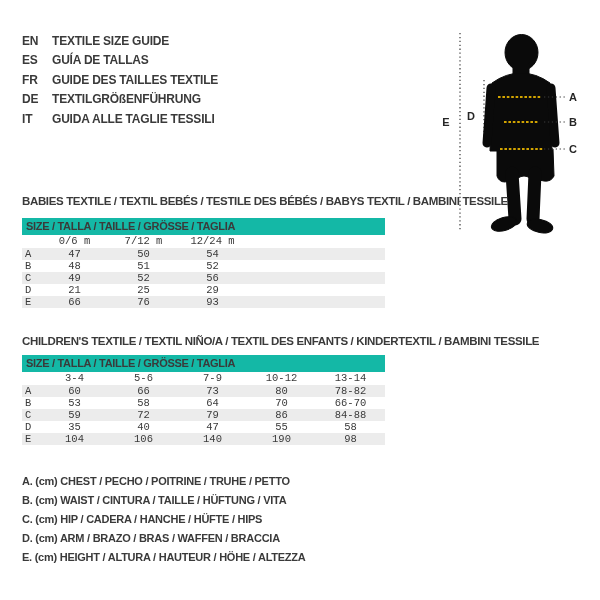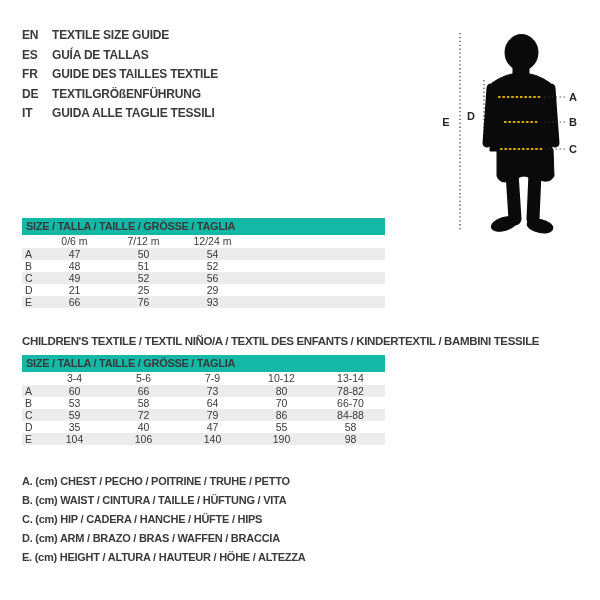--- a/index.html
+++ b/index.html
@@ -2,35 +2,35 @@
 <html><head>
 <meta charset="utf-8">
 <style>
   html,body{margin:0;padding:0;background:#fff;}
   .canvas{
     position:relative;width:600px;height:600px;background:#ffffff;
     font-family:"Liberation Sans",sans-serif;color:#3a3a3a;overflow:hidden;
   }
   
   .lang-list{position:absolute;left:22px;top:28px;}
-  .lang-row{display:flex;height:19.5px;align-items:flex-start;font-size:12px;
+  .lang-row{display:flex;height:19.5px;align-items:flex-end;font-size:12px;
     font-weight:700;letter-spacing:-0.2px;white-space:nowrap;}
   .lang-code{width:30px;flex:0 0 30px;}
   
   .section-title{position:absolute;font-size:11.5px;font-weight:700;
     letter-spacing:-0.35px;white-space:nowrap;}
   
   .table{position:absolute;width:363px;font-size:10.5px;}
   .size-bar{height:17px;background:#14b8a6;font-weight:700;font-size:11px;
     line-height:17px;padding-left:4px;letter-spacing:-0.3px;box-sizing:border-box;
     white-space:nowrap;}
   .thead-row{display:flex;height:13px;line-height:13px;}
   .trow{display:flex;height:12px;line-height:12px;}
   .stripe{background:#ececec;}
-  .cell{width:69px;flex:0 0 69px;text-align:center;}
+  .cell{width:69px;flex:0 0 69px;text-align:center;font-family:Liberation Mono, monospace;}
   .cell.label{width:18px;flex:0 0 18px;text-align:left;padding-left:3px;box-sizing:border-box;}
   
   .legend{position:absolute;left:22px;top:472px;}
   .legend-line{height:19px;line-height:19px;font-size:11px;font-weight:700;
     letter-spacing:-0.25px;white-space:nowrap;}
   
   .figure-svg{position:absolute;left:440px;top:25px;}
   .fig-label{position:absolute;font-size:11px;font-weight:700;color:#262626;
     width:12px;text-align:center;}
 </style>
@@ -88,20 +88,21 @@
     <line x1="104" y1="72" x2="125" y2="72" stroke="#3a3a3a" stroke-width="1.2" stroke-dasharray="1.3 2.6"></line>
     <line x1="104" y1="97" x2="125" y2="97" stroke="#3a3a3a" stroke-width="1.2" stroke-dasharray="1.3 2.6"></line>
     <line x1="104" y1="124" x2="125" y2="124" stroke="#3a3a3a" stroke-width="1.2" stroke-dasharray="1.3 2.6"></line>
   </svg>
   <span class="fig-label" style="left:567px;top:91px;">A</span>
   <span class="fig-label" style="left:567px;top:116px;">B</span>
   <span class="fig-label" style="left:567px;top:143px;">C</span>
   <span class="fig-label" style="left:465px;top:110px;">D</span>
   <span class="fig-label" style="left:440px;top:116px;">E</span>
 
+  <div class="section-title" style="left:22px;top:195px;">BABIES TEXTILE / TEXTIL BEBÉS / TESTILE DES BÉBÉS / BABYS TEXTIL / BAMBINI TESSILE</div>
 
   <div class="table" style="left:22px;top:218px;">
     <div class="size-bar">SIZE / TALLA / TAILLE / GRÖSSE / TAGLIA</div>
     <div class="thead-row">
       <div class="cell label"></div>
       <div class="cell">0/6 m</div>
       <div class="cell">7/12 m</div>
       <div class="cell">12/24 m</div>
     </div>
     <div class="trow stripe">

